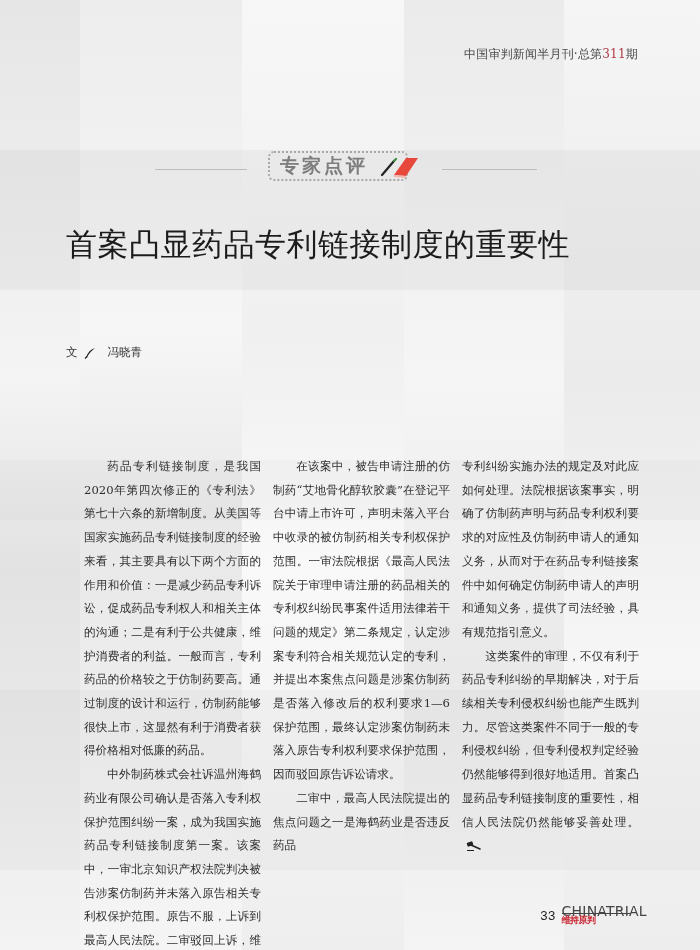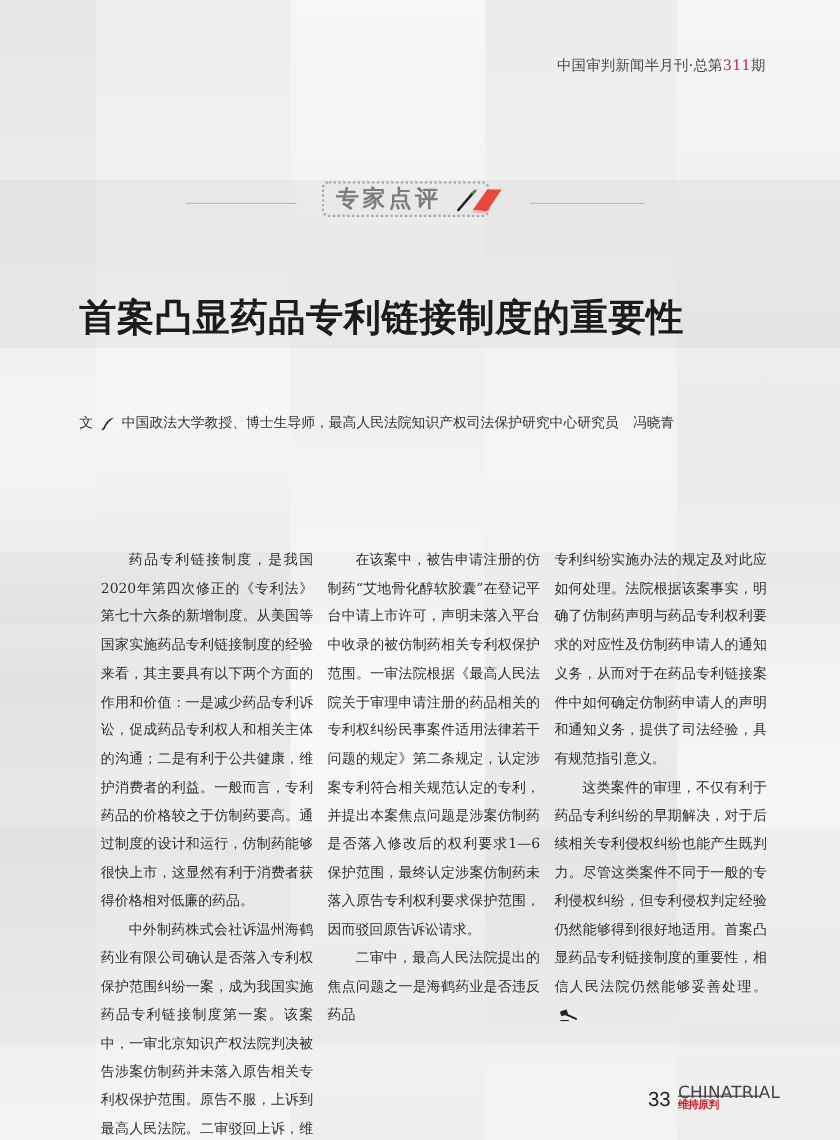--- a/index.html
+++ b/index.html
@@ -37,22 +37,22 @@
     background: #e9e9e9;
     display: flex; align-items: center; padding-left: 10px;
   }
   .badge .label {
     font-family: "DejaVu Sans", "Liberation Sans", sans-serif;
     font-weight: bold; font-size: 19px; color: #7d7d7d; letter-spacing: 3px;
   }
   .badge .pen-icon { position: absolute; right: -14px; top: 2px; width: 40px; height: 24px; }
 
   .title {
-    position: absolute; top: 244px; left: 66px;
-    font-size: 31px; font-weight: bold; color: #1c1c1c; letter-spacing: 0.5px;
+    position: absolute; top: 224px; left: 66px;
+    font-size: 31px; font-weight: normal; color: #1c1c1c; letter-spacing: 0.5px;
     font-family: "DejaVu Serif", "Liberation Serif", serif;
   }
 
   .byline {
     position: absolute; top: 345px; left: 66px;
     font-family: "DejaVu Sans", "Liberation Sans", sans-serif;
     font-size: 11.5px; color: #333; display: flex; align-items: center; gap: 6px;
   }
   .byline .author { margin-left: 6px; }
   .byline .quill-icon { width: 12px; height: 12px; }
@@ -62,22 +62,22 @@
     display: flex; gap: 12px;
   }
   .column { width: 177px; font-size: 11.6px; line-height: 23.7px; text-align: justify; color: #2e2e2e; }
   .column p { margin: 0; }
   .column p.indent { text-indent: 2em; }
   .column.first { margin-left: 0; }
   .end-mark { display: inline-block; width: 16px; height: 10px; vertical-align: middle; margin-left: 4px; }
 
   .footer { position: absolute; top: 903px; left: 540px; display: flex; align-items: flex-end; }
   .footer .page-num {
-    font-family: Liberation Sans, sans-serif;
-    font-size: 17px; color: #222; margin-right: 6px; line-height: 17px;
+    font-family: Liberation Mono, monospace;
+    font-size: 13px; color: #222; margin-right: 6px; line-height: 17px;
   }
   .footer .logo { position: relative; width: 68px; height: 22px; }
   .footer .logo .en {
     font-family: "DejaVu Sans", "Liberation Sans", sans-serif;
     font-size: 14px; color: #444; letter-spacing: 0.2px; position: absolute; top: 0; left: 0;
   }
   .footer .logo .line { position: absolute; top: 10px; left: 0; width: 68px; height: 1px; background: #444; }
   .footer .logo .cn {
     font-family: "DejaVu Sans", "Liberation Sans", sans-serif; font-weight: bold;
     font-size: 9px; color: #c8222f; position: absolute; top: 11px; left: 0; letter-spacing: -0.5px;
@@ -118,21 +118,20 @@
   </div>
 
   <h1 class="title" style="margin:0;">首案凸显药品专利链接制度的重要性</h1>
 
   <div class="byline">
     <span>文</span>
     <svg class="quill-icon" viewBox="0 0 12 12">
       <path d="M11 1 C7 2 4 5 2 10 L3 10.5 C5 6 8 3.5 11 1 Z" fill="#222"></path>
       <line x1="1" y1="11.5" x2="3" y2="9.5" stroke="#222" stroke-width="1.2"></line>
     </svg>
-    <span>中国政法大学教授、博士生导师，最高人民法院知识产权司法保护研究中心研究员</span>
     <span class="author">冯晓青</span>
   </div>
 
   <div class="columns">
     <div class="column first">
       <p class="indent">药品专利链接制度，是我国2020年第四次修正的《专利法》第七十六条的新增制度。从美国等国家实施药品专利链接制度的经验来看，其主要具有以下两个方面的作用和价值：一是减少药品专利诉讼，促成药品专利权人和相关主体的沟通；二是有利于公共健康，维护消费者的利益。一般而言，专利药品的价格较之于仿制药要高。通过制度的设计和运行，仿制药能够很快上市，这显然有利于消费者获得价格相对低廉的药品。</p>
       <p class="indent">中外制药株式会社诉温州海鹤药业有限公司确认是否落入专利权保护范围纠纷一案，成为我国实施药品专利链接制度第一案。该案中，一审北京知识产权法院判决被告涉案仿制药并未落入原告相关专利权保护范围。原告不服，上诉到最高人民法院。二审驳回上诉，维持原判。</p>
 
     </div>
     <div class="column">

